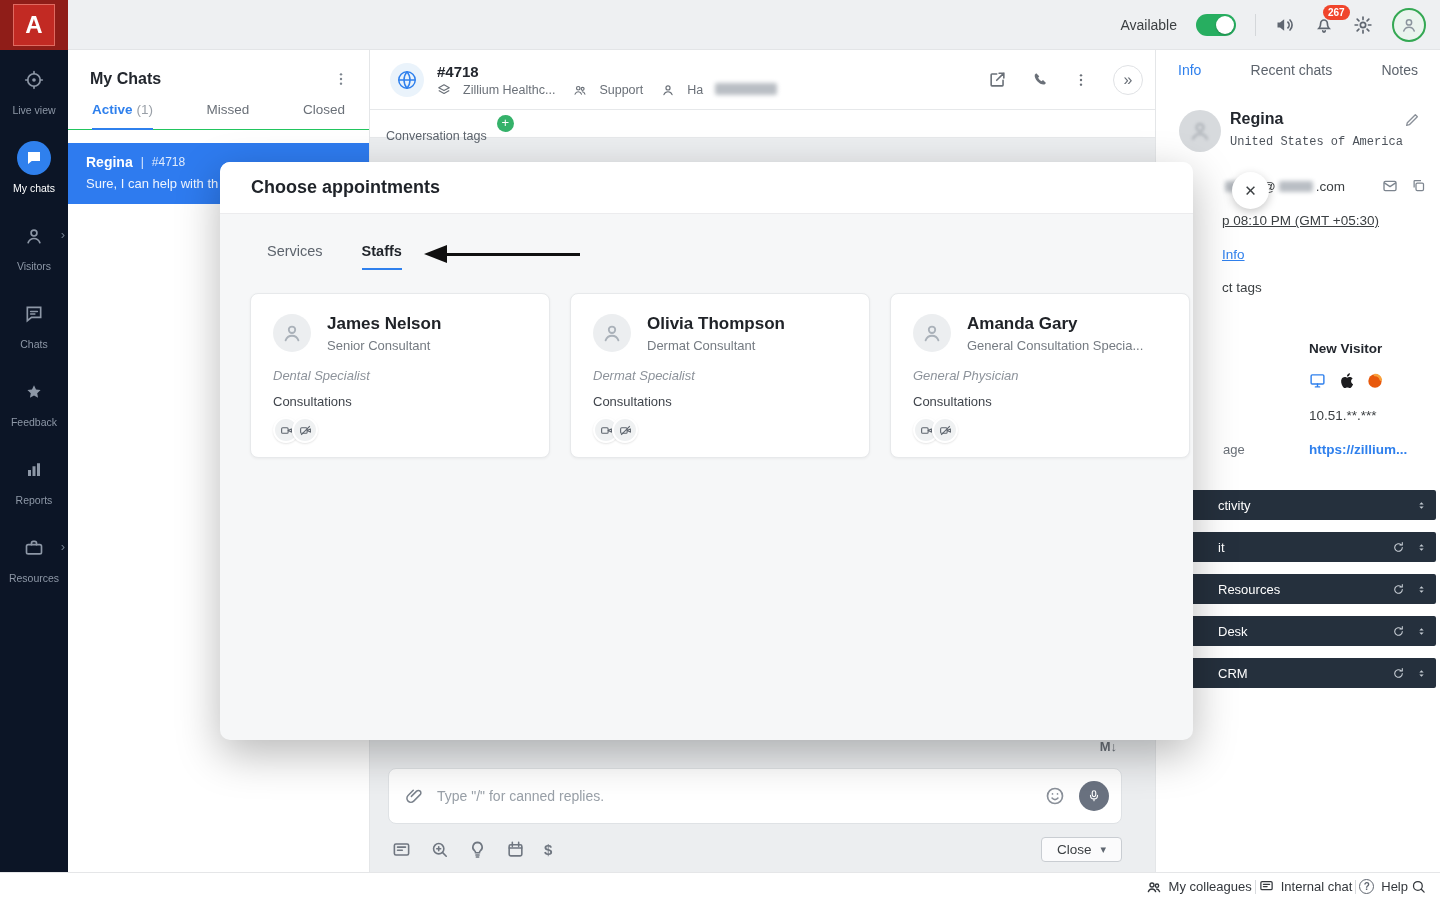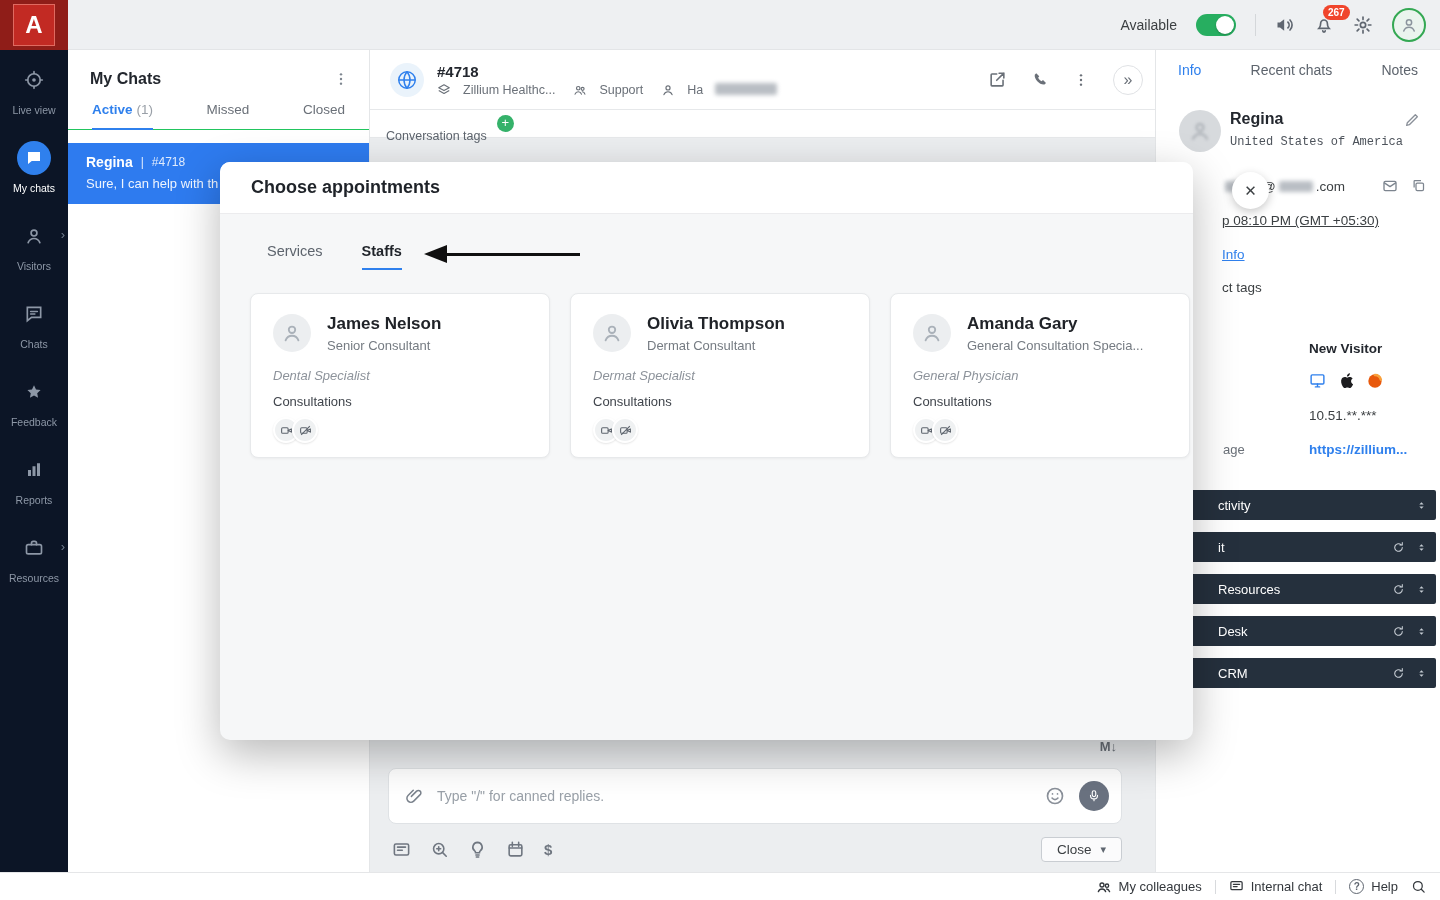--- a/index.html
+++ b/index.html
@@ -137,21 +137,21 @@
   .card-role { font-size:13px; color:#757b82; margin-top:4px; white-space:nowrap; overflow:hidden; max-width:202px; }
   .card-specialty { font-size:13px; font-style:italic; color:#8d939b; margin-top:15px; }
   .card-service { font-size:13px; color:#40454c; margin-top:11px; }
   .card-badges { display:flex; margin-top:8px; }
   .badge-circle { width:26px; height:26px; border-radius:50%; background:#eff1f2; border:2px solid #fff;
                   box-shadow:0 1px 2px rgba(0,0,0,.1); display:flex; align-items:center; justify-content:center; color:#5d646d; }
   .badge-circle + .badge-circle { margin-left:-7px; }
 
   
   .statusbar { position:absolute; left:0; right:0; bottom:0; height:28px; background:#fff; border-top:1px solid #e5e6e8;
-               display:flex; align-items:center; justify-content:flex-end; gap:13px; padding:0 14px; z-index:50;
+               display:flex; align-items:center; justify-content:flex-end; gap:3px; padding:0 14px; z-index:50;
                font-size:13px; color:#33373c; }
   .sb-item { display:flex; align-items:center; gap:7px; cursor:pointer; }
   .sb-divider { width:1px; height:14px; background:#d8dadd; }
   .help-circle { width:15px; height:15px; border:1.5px solid #5f6670; border-radius:50%; font-size:10px; font-weight:bold;
                  color:#5f6670; display:flex; align-items:center; justify-content:center; }
 </style>
 </head>
 <body>
 
 <div class="screen">

